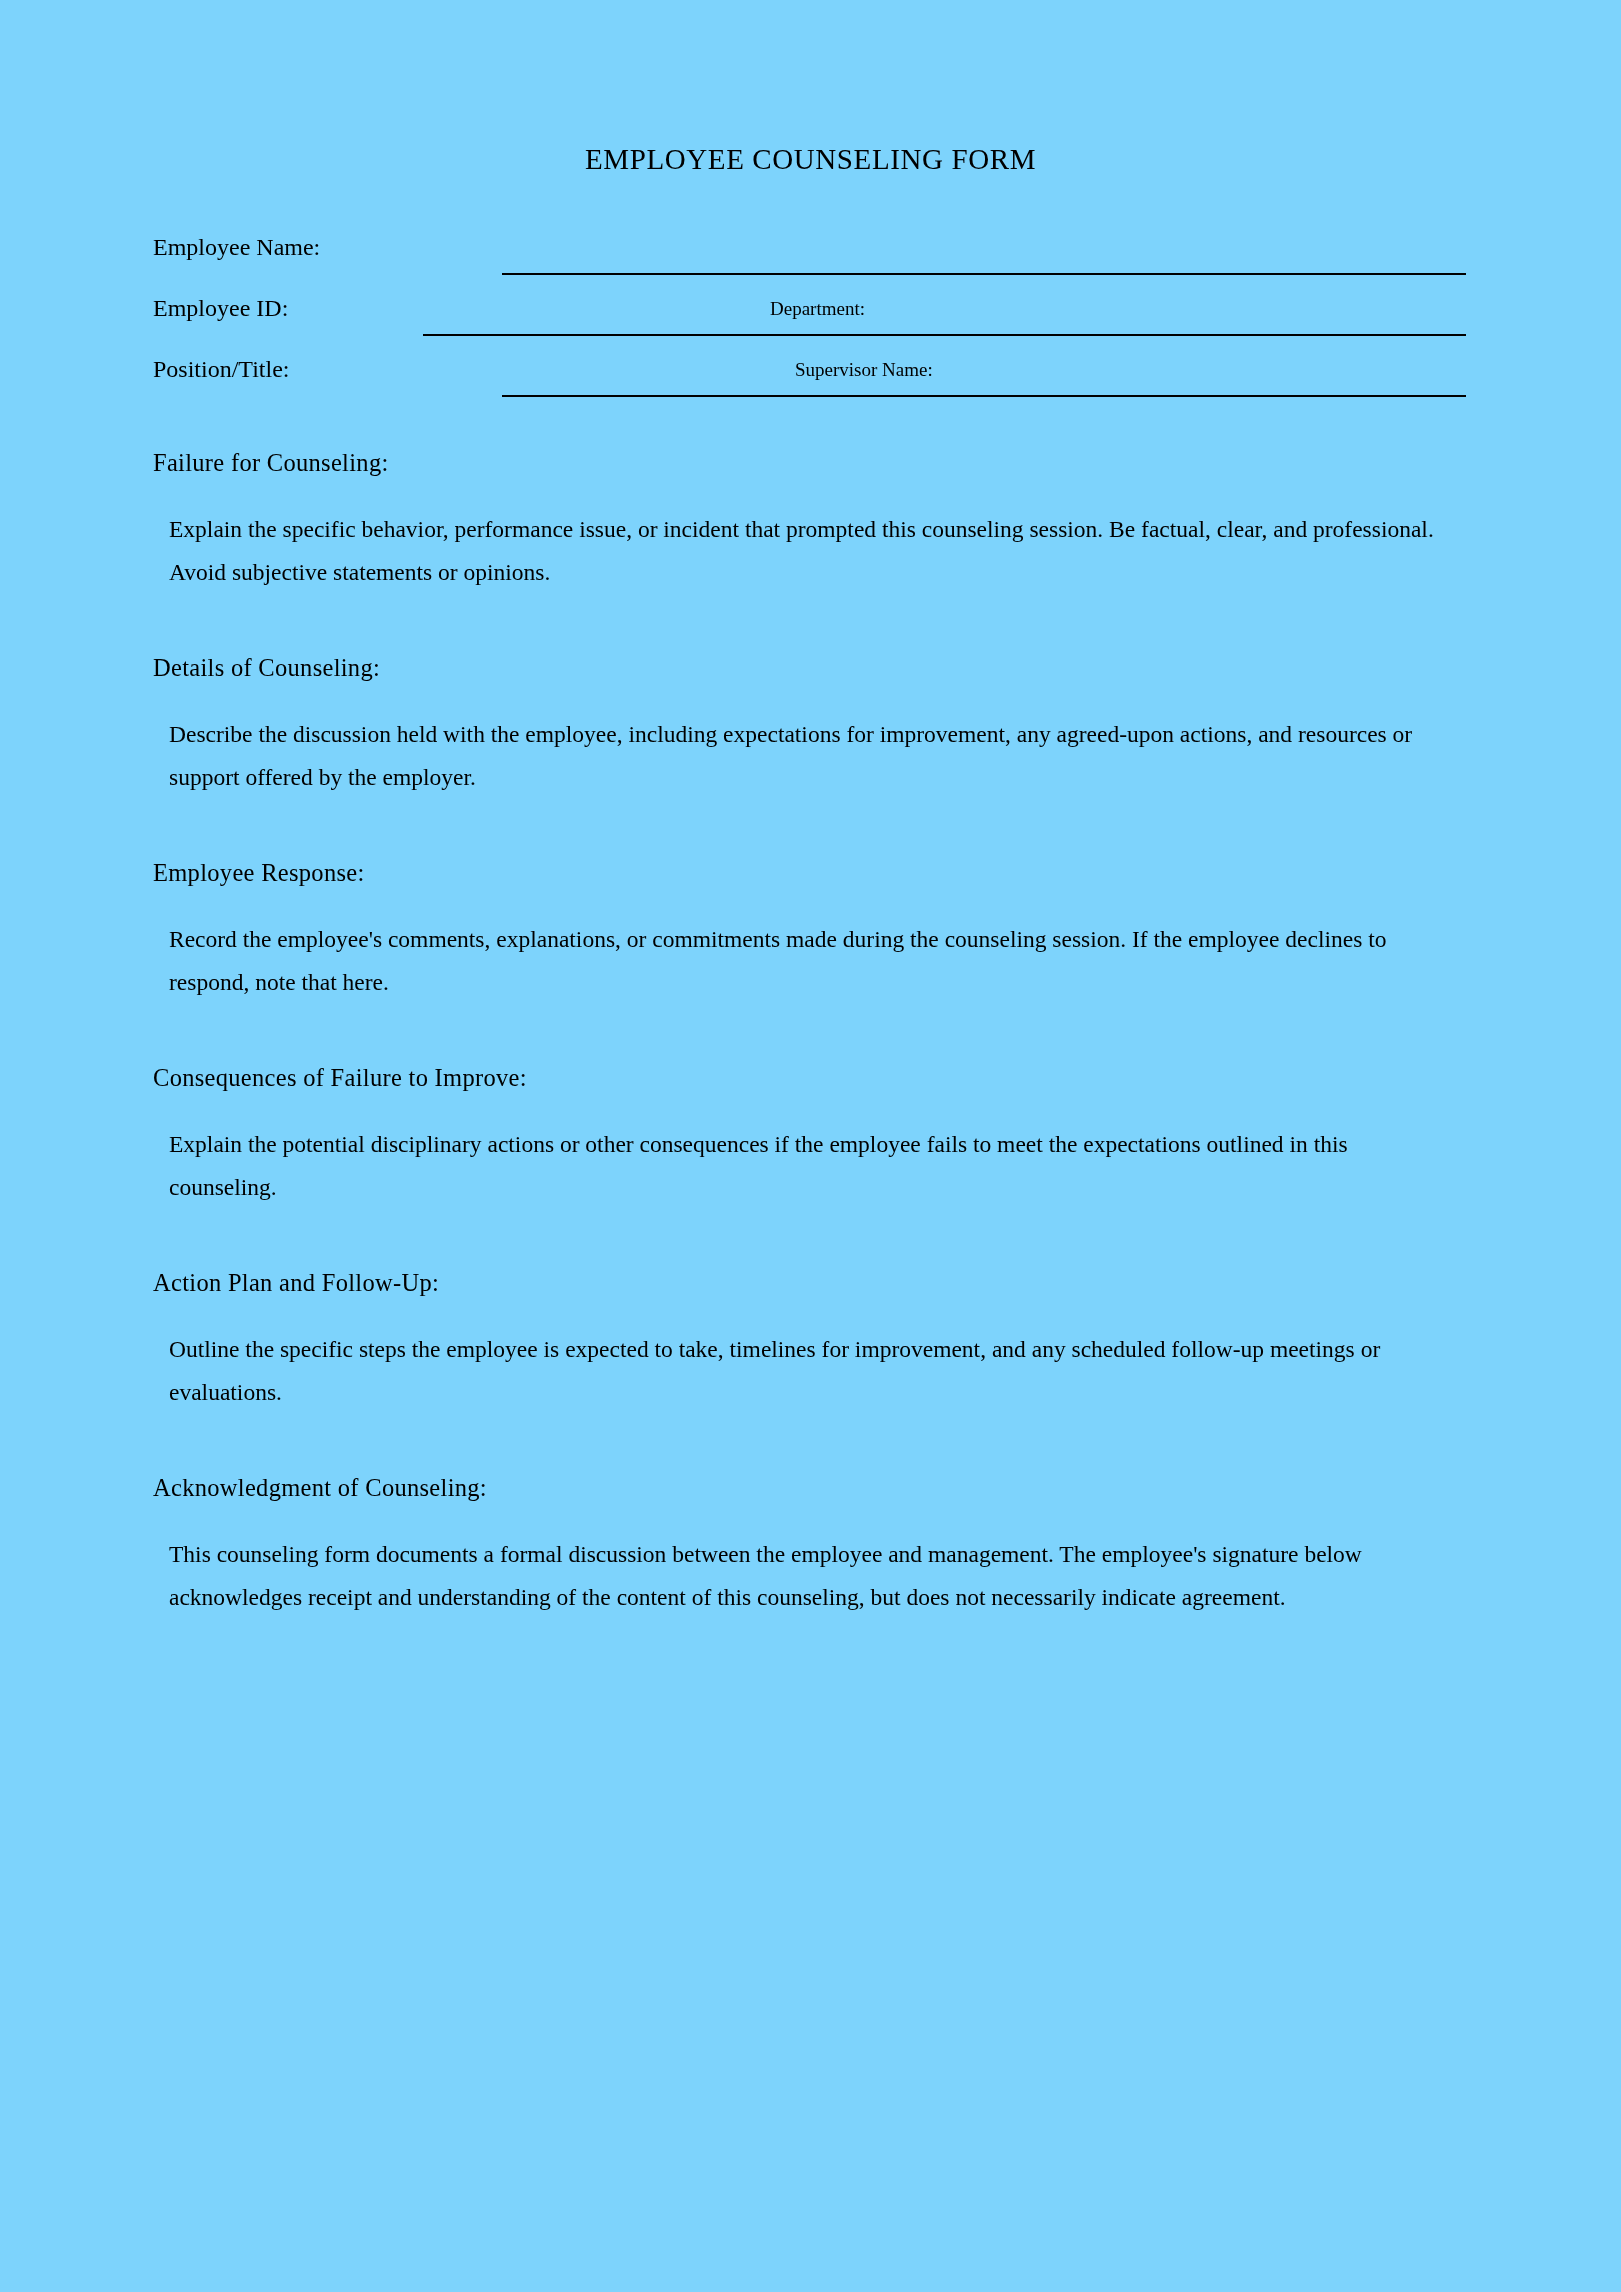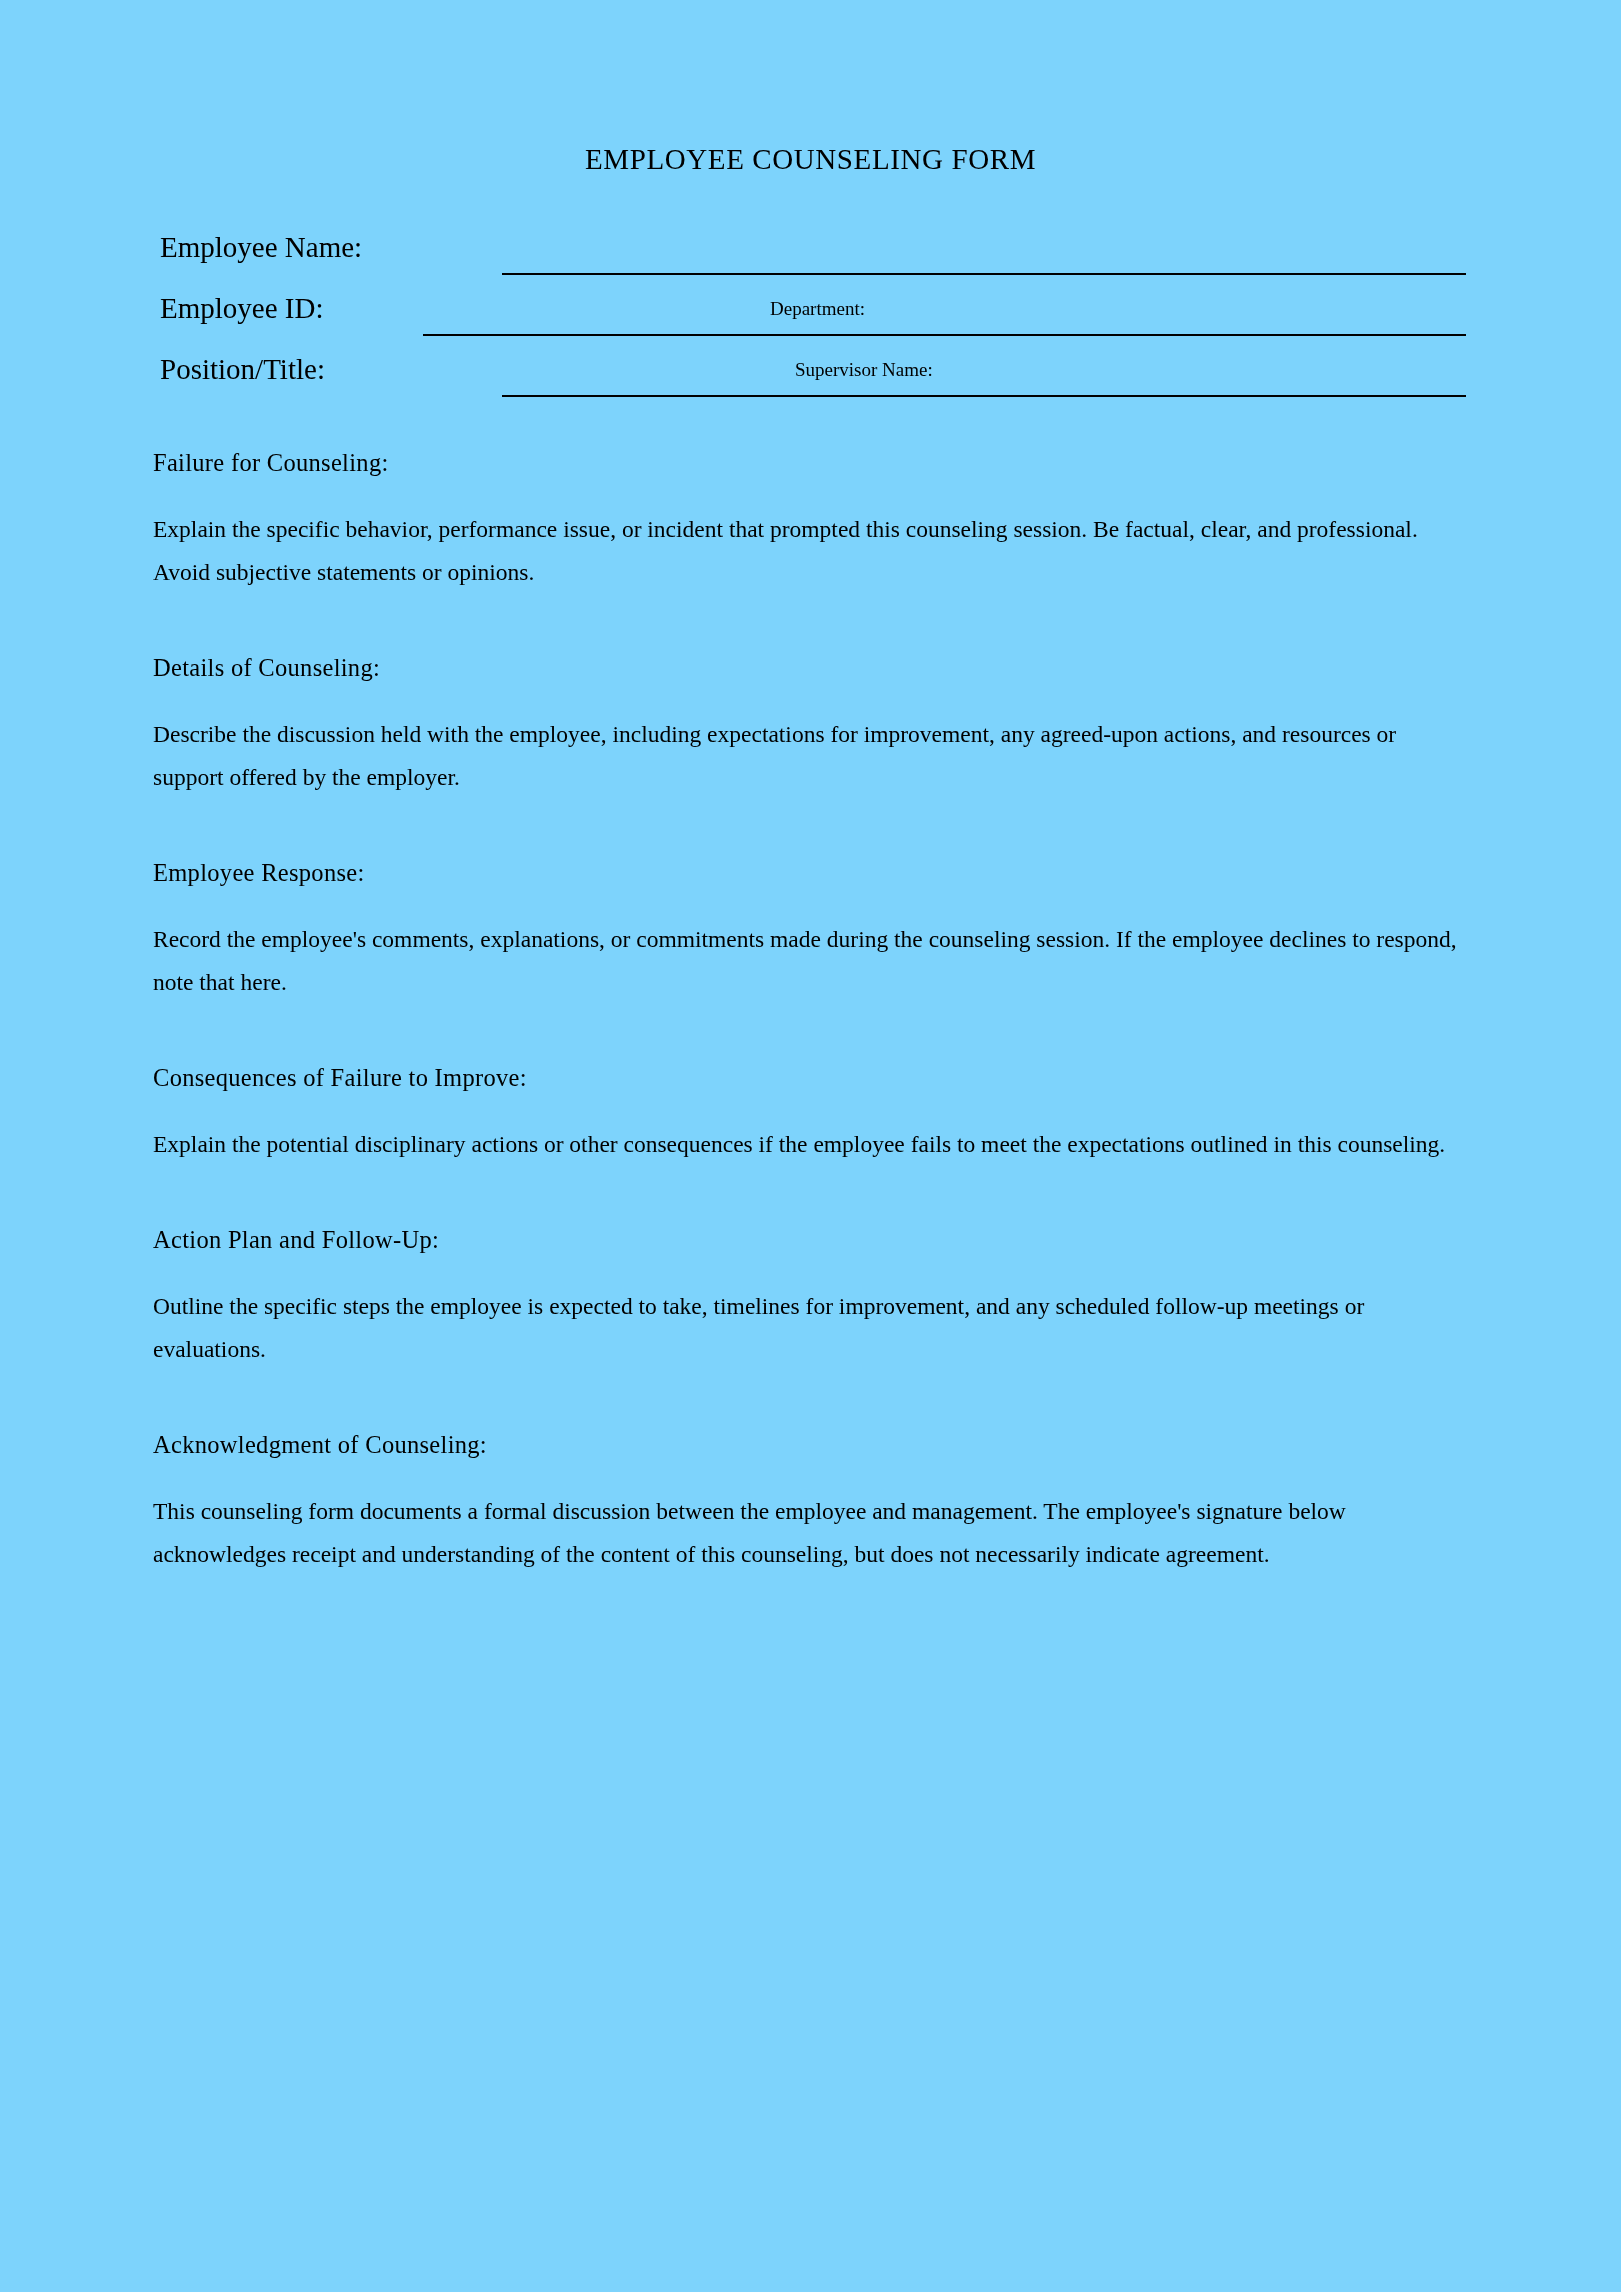--- a/index.html
+++ b/index.html
@@ -43,23 +43,23 @@
     width: 1317px;
   }
 
   .field-row {
     position: relative;
     height: 61px;
   }
 
   .field-label {
     position: absolute;
-    left: 7px;
+    left: 0;
     top: 0;
-    font-size: 29px;
+    font-size: 24px;
     line-height: 33px;
     white-space: nowrap;
   }
 
   .field-label-mid {
     position: absolute;
     top: 0;
     font-size: 19px;
     line-height: 33px;
     white-space: nowrap;
@@ -101,21 +101,21 @@
     line-height: 33px;
     letter-spacing: 0.3px;
     margin: 0 0 29px 0;
     font-weight: normal;
     white-space: nowrap;
   }
 
   .section-body {
     font-size: 23.5px;
     line-height: 43px;
-    margin: 0;
+    margin: 16px;
     text-align: left;
   }
 </style>
 </head>
 <body>
 
 <div class="page">
 
   <h1 class="doc-title">EMPLOYEE COUNSELING FORM</h1>
 

